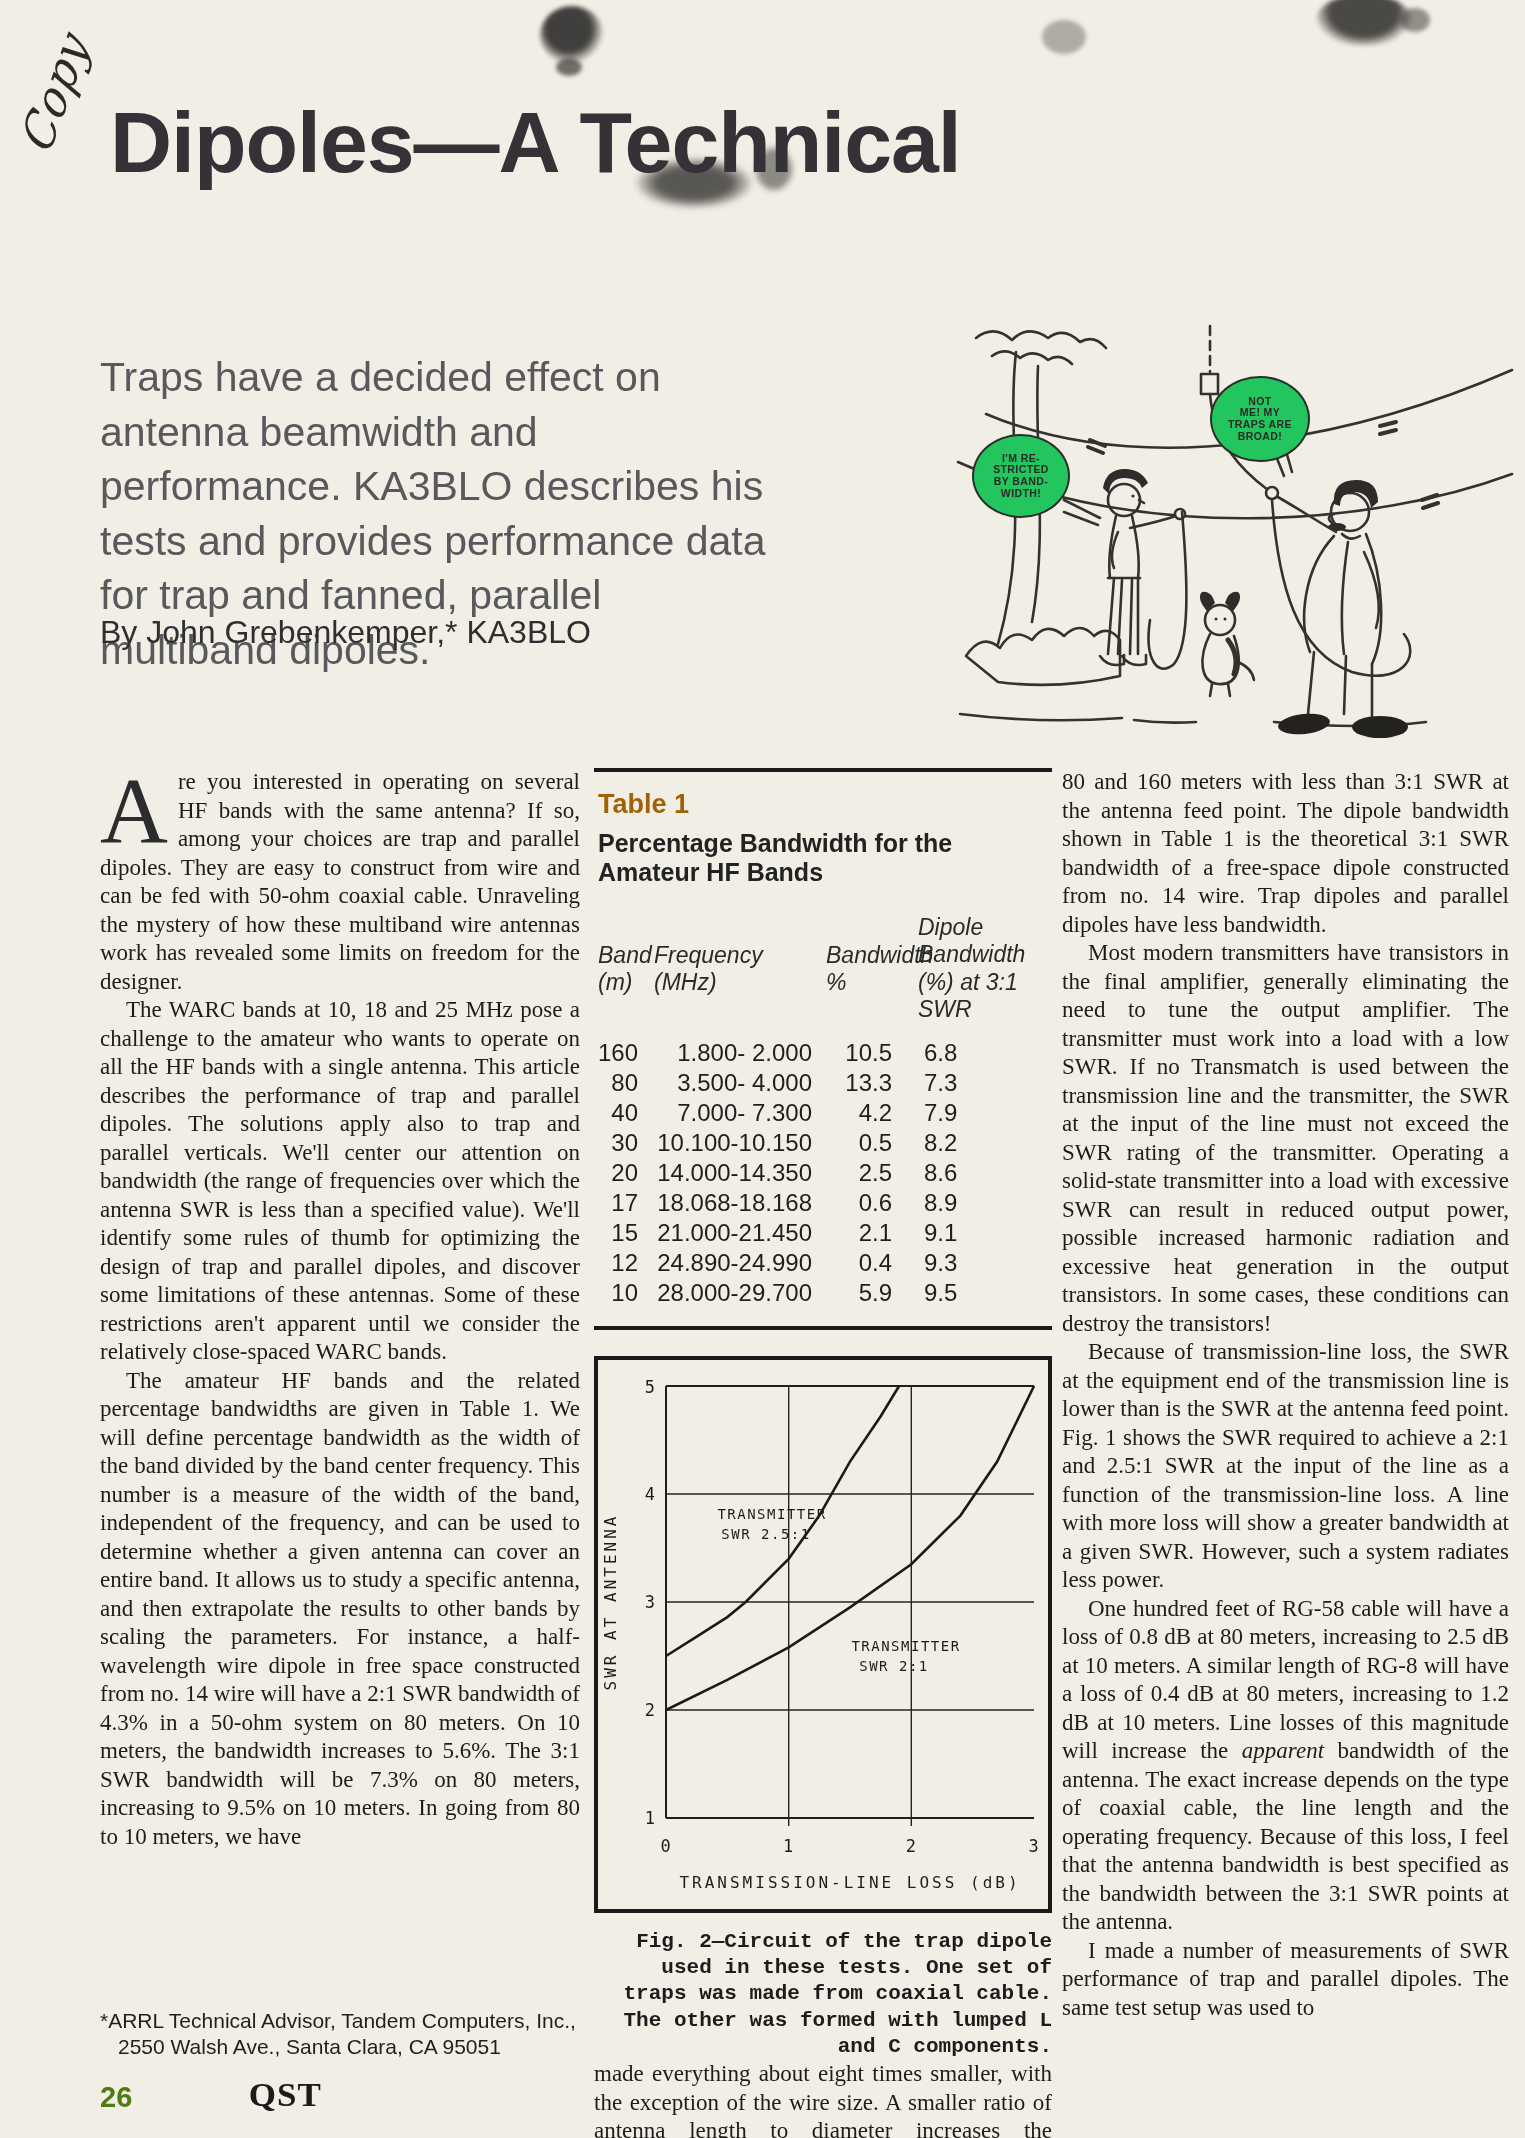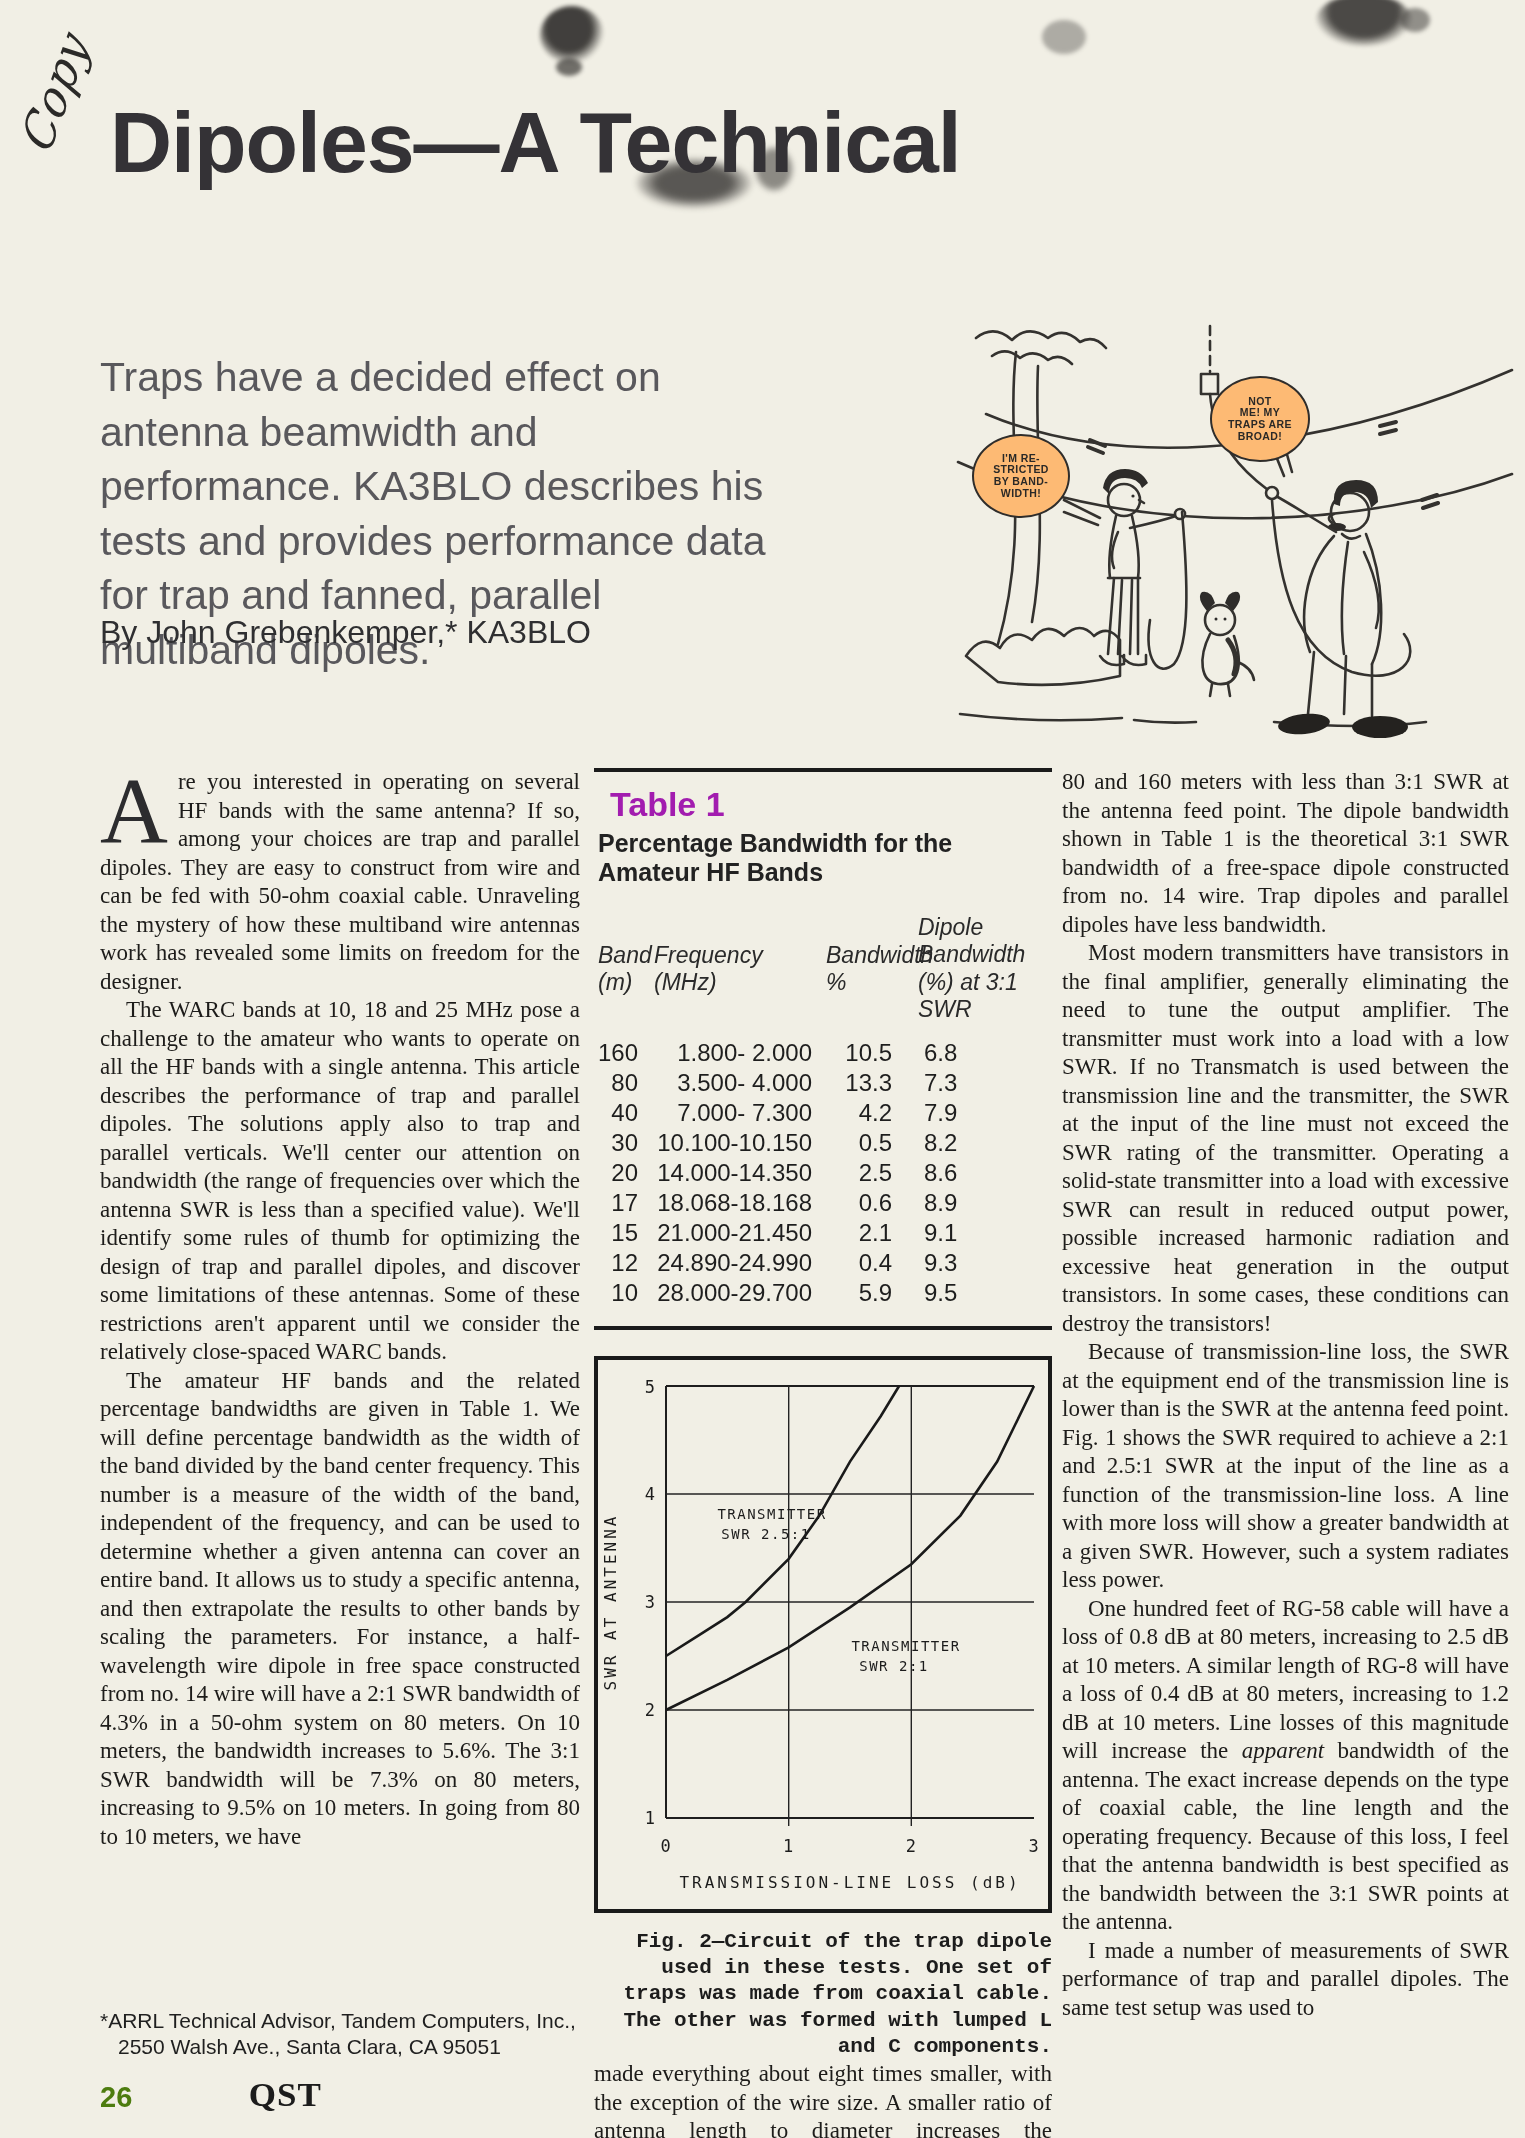--- a/index.html
+++ b/index.html
@@ -12,39 +12,39 @@
   
   .title{position:absolute;left:110px;top:92px;width:1400px;font-family:"Liberation Sans",sans-serif;
          font-weight:bold;font-size:86px;line-height:1.17;color:#343236;letter-spacing:-1px;}
   .lead{position:absolute;left:100px;top:350px;width:690px;font-family:"Liberation Sans",sans-serif;
         font-size:41px;line-height:1.33;color:#59585c;}
   .byline{position:absolute;left:100px;top:614px;font-family:"Liberation Sans",sans-serif;
           font-size:32px;color:#2f2f31;}
   
   .cartoon{position:absolute;left:952px;top:322px;width:568px;height:440px;}
   .cartoon svg{position:absolute;left:0;top:0;}
-  .bubble{position:absolute;background:#fdba74;border:2.5px solid #2f2d2b;border-radius:50%;
+  .bubble{position:absolute;background:#22c55e;border:2.5px solid #2f2d2b;border-radius:50%;
           display:flex;flex-direction:column;align-items:center;justify-content:center;
           font-family:"Liberation Sans",sans-serif;font-size:10.5px;font-weight:bold;
           line-height:1.12;color:#2a2927;text-align:center;letter-spacing:.4px;}
   .bubble-left{left:20px;top:112px;width:94px;height:80px;}
   .bubble-right{left:258px;top:54px;width:96px;height:82px;}
   
   .col{position:absolute;top:768px;font-size:23px;line-height:28.5px;text-align:justify;}
   .col-left{left:100px;width:480px;}
   .col-mid{left:594px;width:458px;}
   .col-right{left:1062px;width:447px;}
   .col p{margin:0;}
   .col p.ind{text-indent:26px;}
   .dropcap{float:left;font-size:94px;line-height:76px;padding:4px 10px 0 0;color:#2c2c2e;font-weight:normal;}
   .ital{font-style:italic;}
   
   .tbl{font-family:"Liberation Sans",sans-serif;text-align:left;}
   .tbl-ruled{border-top:4px solid #1b1b1b;border-bottom:4px solid #1b1b1b;padding:10px 0 18px 4px;}
-  .tbl-label{font-size:34px;font-weight:bold;color:#a21caf;margin:8px 12px 10px;}
+  .tbl-label{font-size:27px;font-weight:bold;color:#a16207;margin:8px 0 10px;}
   .tbl-title{font-size:25px;font-weight:bold;color:#222;line-height:1.18;width:440px;}
   .tbl-head{display:grid;grid-template-columns:56px 172px 92px 138px;align-items:end;
             font-size:23px;font-style:italic;line-height:1.2;color:#2a2a2a;margin-top:26px;}
   .tbl-head .spacer{height:27px;}
   .tbl-rows{margin-top:14px;font-size:24px;color:#1e1e1e;}
   .trow{display:grid;grid-template-columns:56px 172px 92px 138px;line-height:30px;}
   .c-band{text-align:right;padding-right:16px;}
   .c-freq{text-align:right;padding-right:14px;}
   .c-bw{text-align:right;padding-right:26px;}
   .c-dip{padding-left:6px;}

